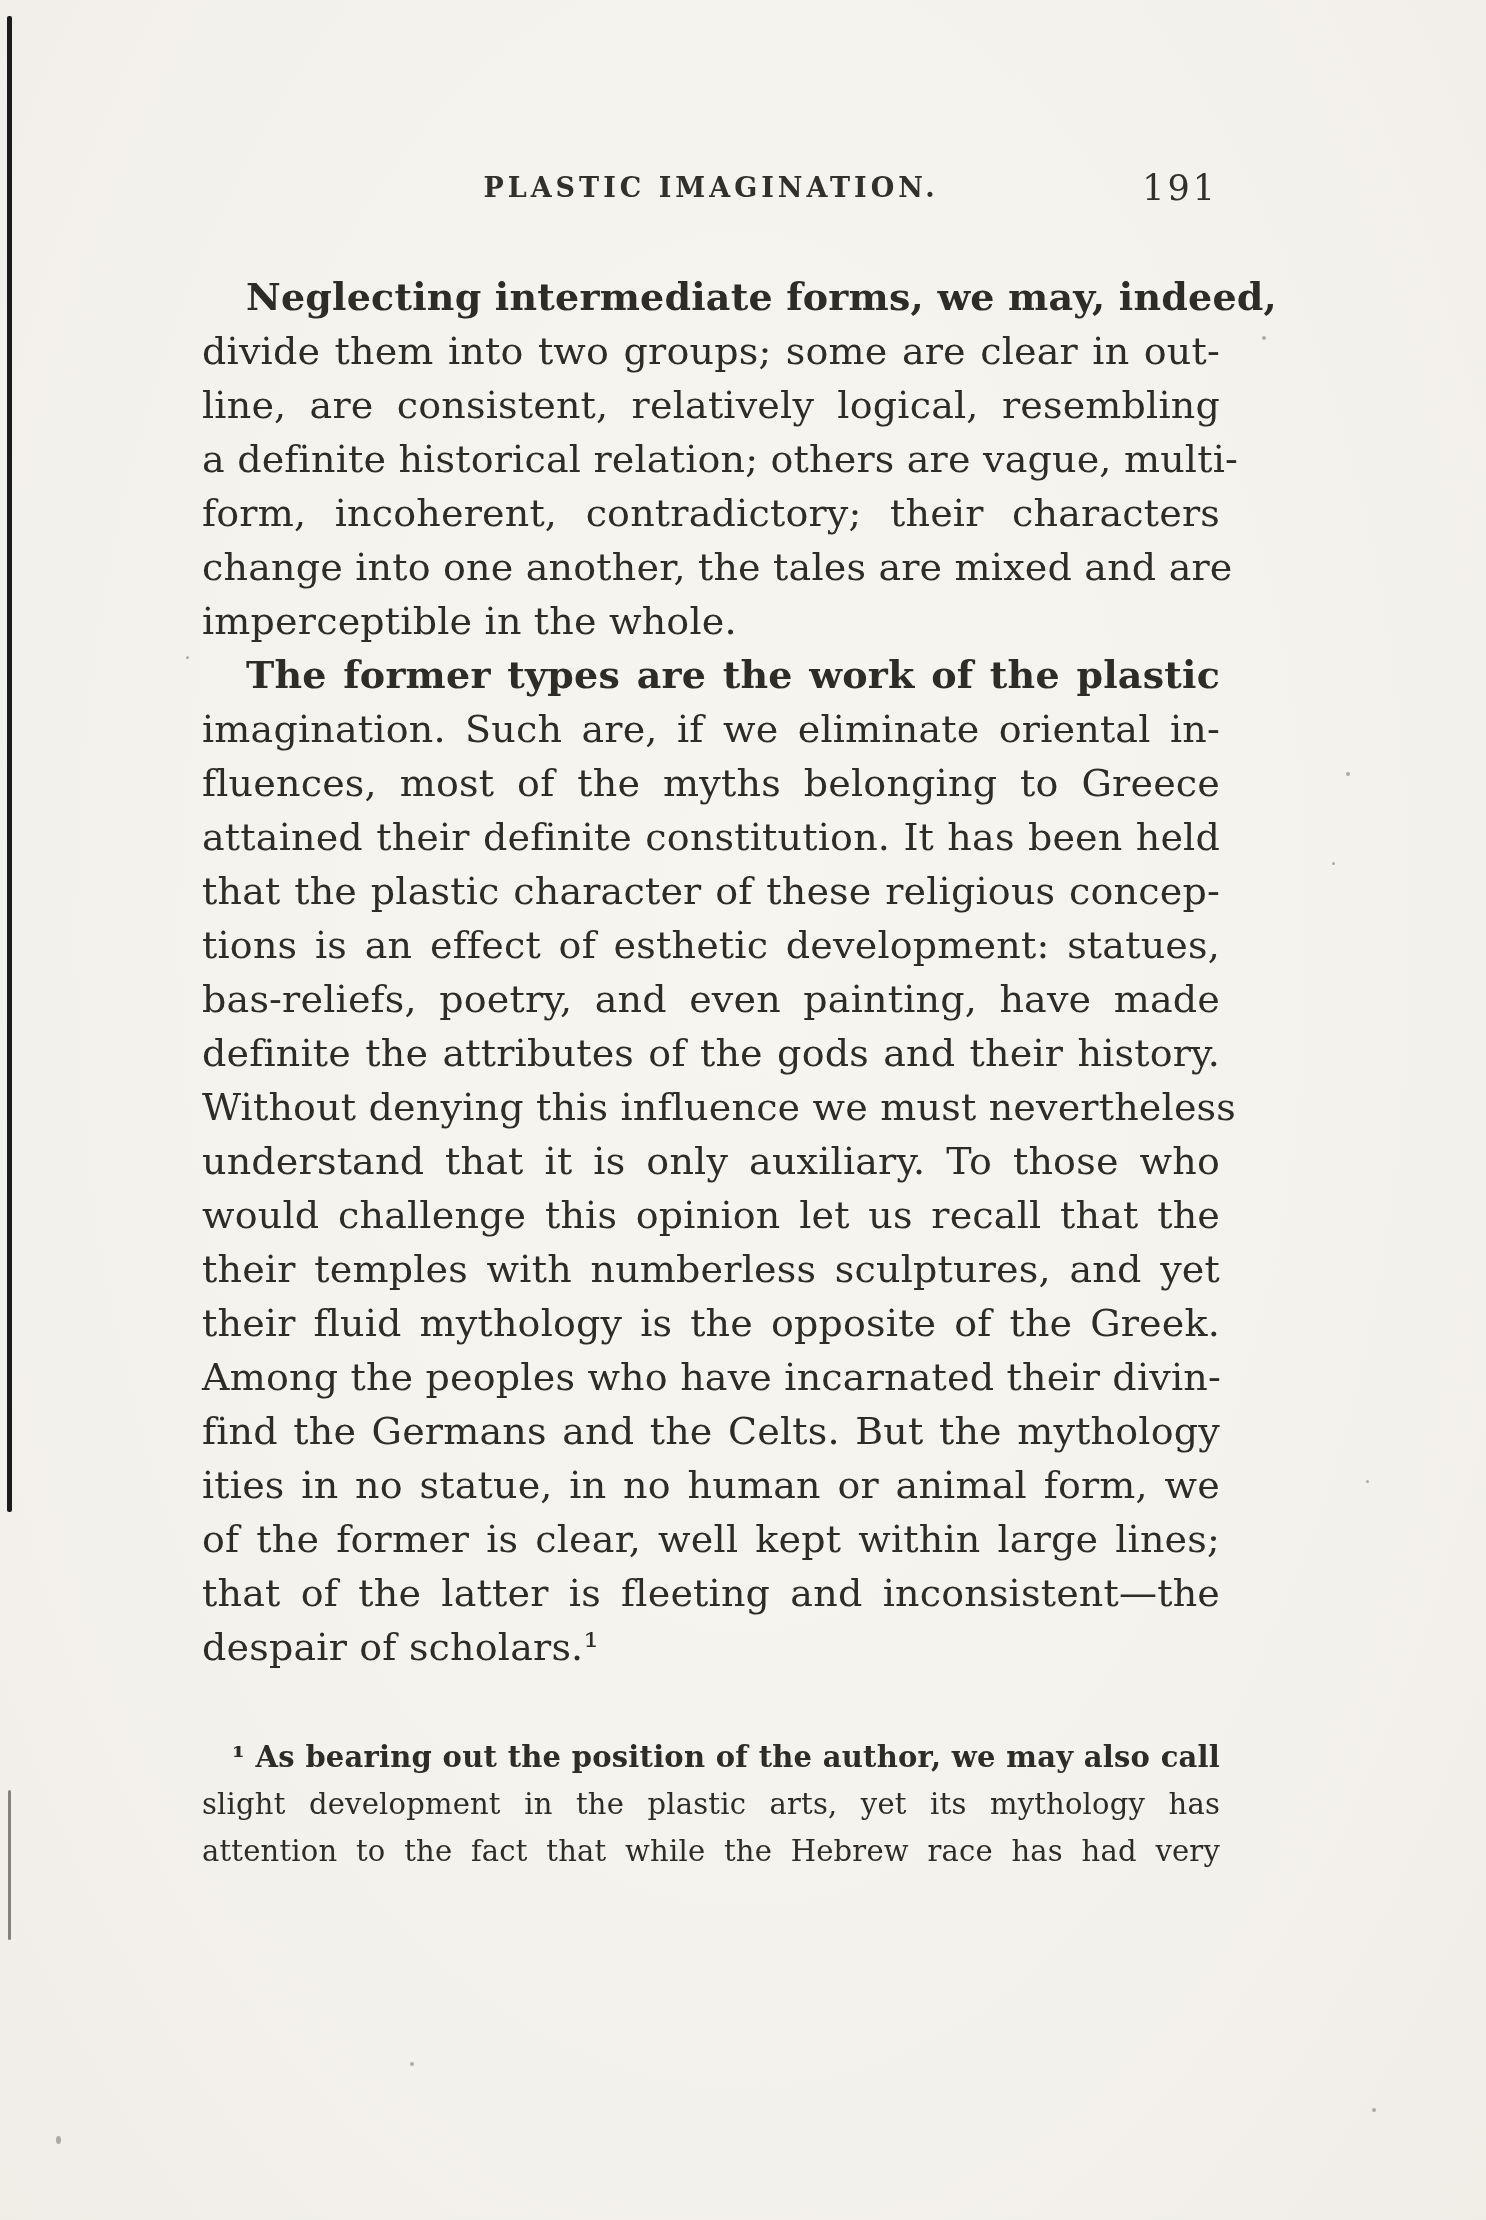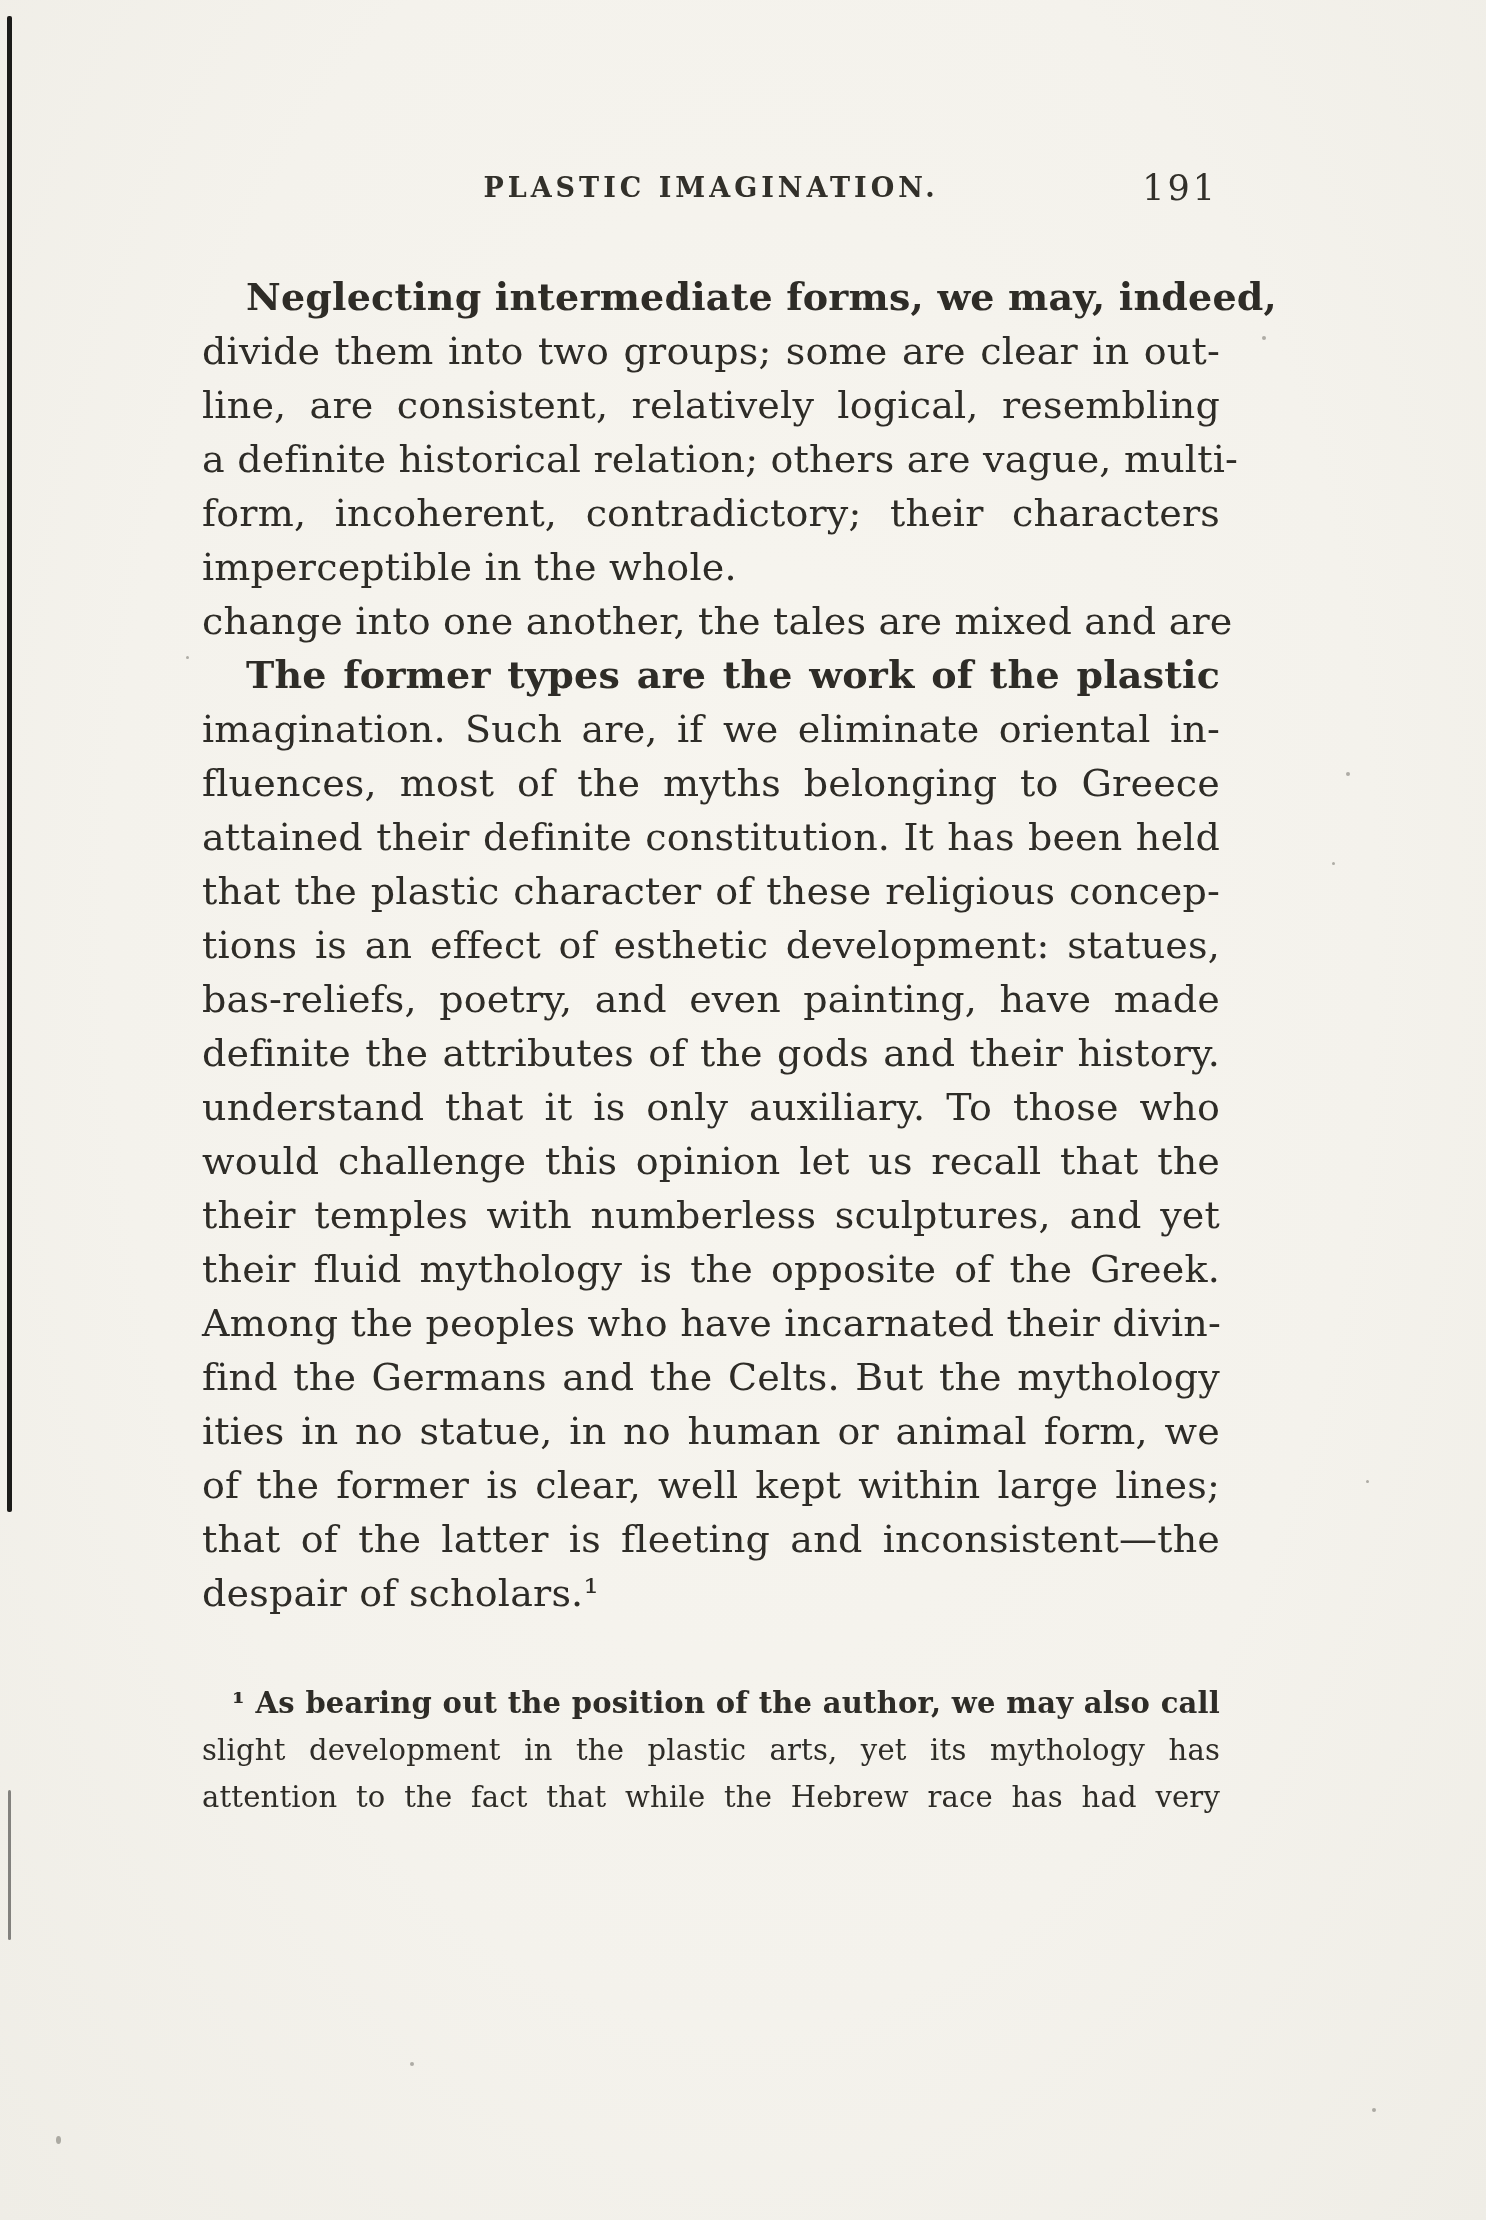--- a/index.html
+++ b/index.html
@@ -102,32 +102,33 @@
       <div class="page-number">191</div>
     </div>
 
     <div class="body-text">
       <div class="paragraph">
           <div class="line indent">Neglecting intermediate forms, we may, indeed,</div>
           <div class="line">divide them into two groups; some are clear in out-</div>
           <div class="line">line, are consistent, relatively logical, resembling</div>
           <div class="line">a definite historical relation; others are vague, multi-</div>
           <div class="line">form, incoherent, contradictory; their characters</div>
+          <div class="line">change into one another, the tales are mixed and are</div>
           <div class="line no-stretch">imperceptible in the whole.</div>
-          <div class="line">change into one another, the tales are mixed and are</div>
         </div>
       <div class="paragraph">
           <div class="line indent">The former types are the work of the plastic</div>
           <div class="line">imagination. Such are, if we eliminate oriental in-</div>
           <div class="line">fluences, most of the myths belonging to Greece</div>
           <div class="line">attained their definite constitution. It has been held</div>
           <div class="line">that the plastic character of these religious concep-</div>
           <div class="line">tions is an effect of esthetic development: statues,</div>
           <div class="line">bas-reliefs, poetry, and even painting, have made</div>
           <div class="line">definite the attributes of the gods and their history.</div>
+          <div class="line">Without denying this influence we must nevertheless</div>
           <div class="line">understand that it is only auxiliary. To those who</div>
           <div class="line">would challenge this opinion let us recall that the</div>
           <div class="line">their temples with numberless sculptures, and yet</div>
           <div class="line">their fluid mythology is the opposite of the Greek.</div>
           <div class="line">Among the peoples who have incarnated their divin-</div>
           <div class="line">find the Germans and the Celts. But the mythology</div>
           <div class="line">ities in no statue, in no human or animal form, we</div>
           <div class="line">of the former is clear, well kept within large lines;</div>
           <div class="line">that of the latter is fleeting and inconsistent—the</div>
           <div class="line no-stretch">despair of scholars.¹</div>

